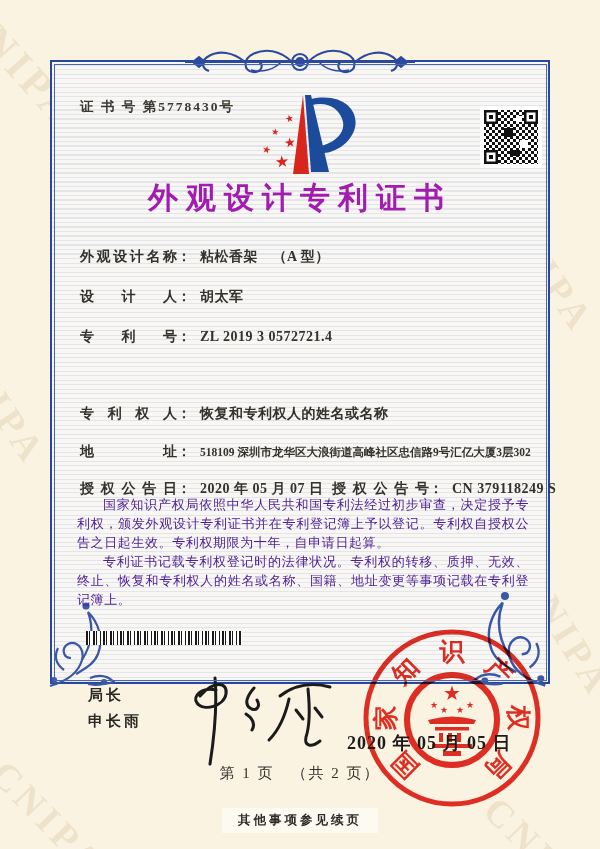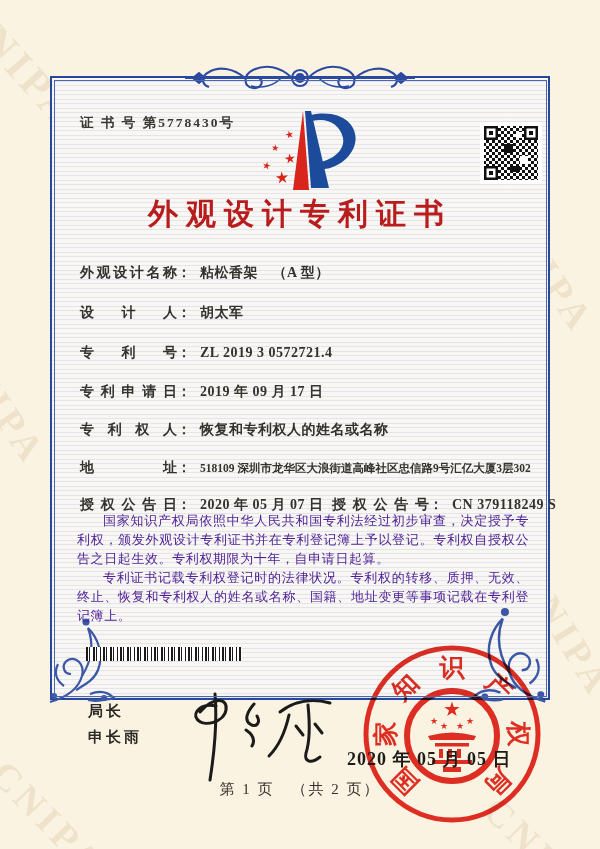--- a/index.html
+++ b/index.html
@@ -5,38 +5,38 @@
   html,body{margin:0;padding:0;}
   body{font-family:"Liberation Serif","DejaVu Serif",serif;}
   .page{position:relative;width:600px;height:849px;background:#fbf3e2;overflow:hidden;}
 
   
   .wm{position:absolute;font-weight:700;letter-spacing:5px;font-size:38px;
       color:#e7d8bc;opacity:.6;transform-origin:left top;pointer-events:none;}
   .wm.light{color:#efe8da;opacity:.85;}
 
   
-  .frame{position:absolute;left:50px;top:76px;width:500px;height:624px;
+  .frame{position:absolute;left:50px;top:60px;width:500px;height:624px;
          border:2.5px solid #26479b;box-sizing:border-box;}
   .frame::after{content:"";position:absolute;inset:1.5px;border:1px solid #4a66ae;pointer-events:none;}
   .frame-bg{position:absolute;inset:0;background-color:#f8f7f3;
     background-image:repeating-linear-gradient(0deg,rgba(125,140,190,.17) 0 1px,rgba(0,0,0,0) 1px 4.5px);}
 
   .orn-top{position:absolute;left:50%;top:-17px;transform:translateX(-50%);}
   .flourish{position:absolute;pointer-events:none;}
   .flourish.bl{left:-8px;bottom:-8px;}
   .flourish.br{right:-4px;bottom:-8px;transform:scaleX(-1);}
 
   .cert-no{position:absolute;left:28px;top:36px;font-size:13.5px;font-weight:600;
            letter-spacing:2px;color:#3a3833;}
   .logo{position:absolute;left:195px;top:30px;width:110px;height:90px;}
   .logo .star{position:absolute;color:#d8261d;line-height:1;}
   .qr{position:absolute;left:428px;top:44px;width:62px;height:62px;background:#fff;}
   .title{position:absolute;left:0;top:116px;width:100%;text-align:center;font-size:30px;
-         font-weight:700;letter-spacing:8px;color:#b91c1c;}
+         font-weight:700;letter-spacing:8px;color:#a21caf;}
 
   .frow{position:absolute;left:28px;width:460px;font-size:14px;font-weight:600;
         color:#34322d;white-space:nowrap;}
   .flabel{display:inline-block;width:97px;text-align:justify;text-align-last:justify;}
   .fvalue{margin-left:9px;letter-spacing:.5px;}
   .fvalue.small{font-size:11.5px;letter-spacing:0;text-align:right;}
   .fcol2{position:absolute;left:252px;top:0;}
 
   .paras{position:absolute;left:25px;top:433px;width:452px;font-size:13px;line-height:19px;
          color:#4c1d95;text-align:justify;letter-spacing:.6px;}
@@ -163,23 +163,20 @@
 
     <div class="frow" style="top:226px;">
       <span class="flabel">设计人</span><span>：</span><span class="fvalue">胡太军</span>
     </div>
     <div class="frow" style="top:186px;">
       <span class="flabel">外观设计名称</span><span>：</span><span class="fvalue">粘松香架　（A 型）</span>
     </div>
     <div class="frow" style="top:266px;">
       <span class="flabel">专利号</span><span>：</span><span class="fvalue">ZL 2019 3 0572721.4</span>
     </div>
-    <div class="frow" style="top:305px;">
-      <span class="flabel">专利申请日</span><span>：</span><span class="fvalue">2019 年 09 月 17 日</span>
-    </div>
     <div class="frow" style="top:343px;">
       <span class="flabel">专利权人</span><span>：</span><span class="fvalue">恢复和专利权人的姓名或名称</span>
     </div>
     <div class="frow" style="top:381px;">
       <span class="flabel">地址</span><span>：</span><span class="fvalue small">518109 深圳市龙华区大浪街道高峰社区忠信路9号汇亿大厦3层302</span>
     </div>
     <div class="frow" style="top:418px;">
       <span class="flabel">授权公告日</span><span>：</span><span class="fvalue">2020 年 05 月 07 日</span>
       <span class="fcol2">
         <span class="flabel">授权公告号</span><span>：</span><span class="fvalue">CN 379118249 S</span>
@@ -241,13 +238,14 @@
           <rect x="-20" y="24" width="40" height="4"></rect>
           <rect x="-9" y="31" width="18" height="5"></rect>
         </g>
       </g>
     </svg>
     <div class="seal-date">2020 年 05 月 05 日</div>
 
     <div class="page-info">第 1 页　（共 2 页）</div>
   </div>
 
+  <div class="foot-note">其他事项参见续页</div>
 </div>
 
 </body></html>

